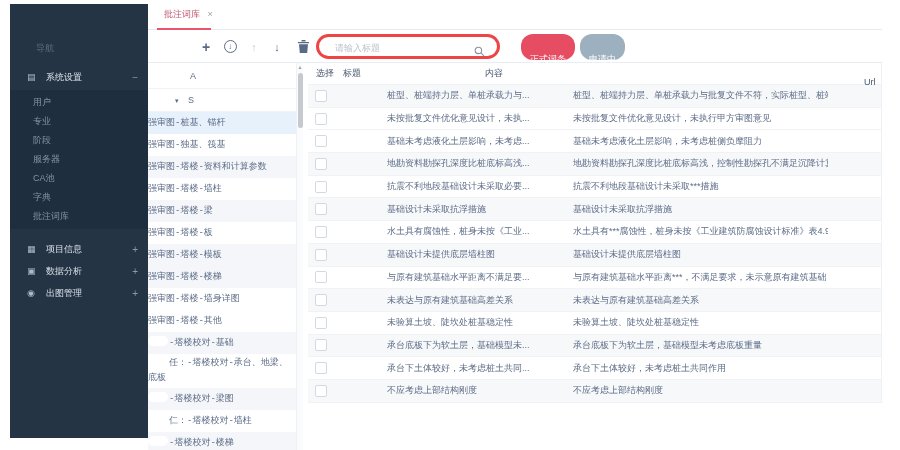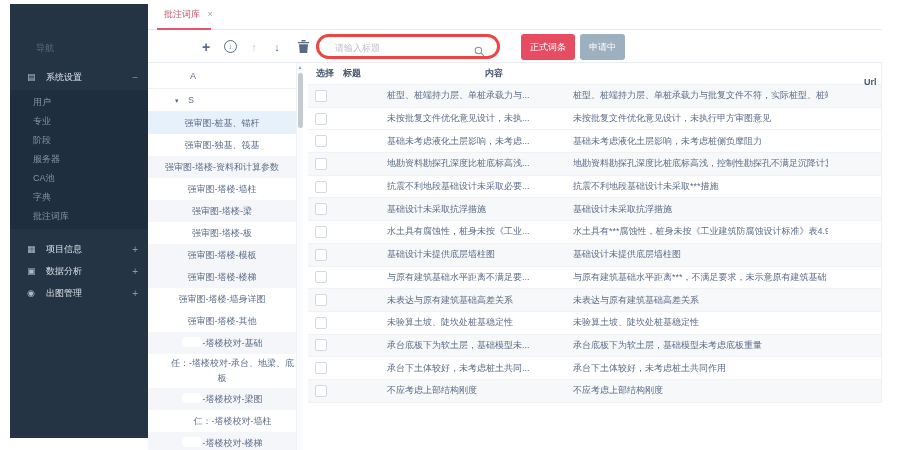--- a/index.html
+++ b/index.html
@@ -36,46 +36,46 @@
   .ti-dl   { left:74px; width:16px; }
   .dl-circle { width:13px; height:13px; border:1px solid #5a6a85; border-radius:50%;
                font-size:8px; line-height:11px; text-align:center; display:block; }
   .ti-up   { left:99px; width:14px; font-size:11px; color:#c3c9d4; }
   .ti-down { left:122px; width:14px; font-size:11px; }
   .ti-trash{ left:148px; width:14px; }
   .search { position:absolute; left:168px; top:4px; width:184px; height:25px; background:#fff;
             border:3px solid #ef4444; border-radius:13px; cursor:text; }
   .search .ph { position:absolute; left:16px; top:0; line-height:23px; font-size:9px; color:#bcc2cc; }
   .search .mag { position:absolute; right:12px; top:6px; }
-  .btn { position:absolute; top:4px; height:26px; line-height:26px; padding:0 9px; border-radius:3px;
+  .btn { position:absolute; top:4px; height:26px; line-height:26px; padding:12px 9px; border-radius:12px;
          color:#fff; font-size:9px; cursor:pointer; }
   .btn-red  { left:373px; background:#e64d63; }
   .btn-gray { left:432px; background:#9db0c0; }
 
   
   .catpanel { position:absolute; left:148px; top:63px; width:148px; height:387px; overflow:hidden;
               font-size:9px; color:#5c6c87; background:#fff; }
   .cat-head { height:26px; line-height:26px; padding-left:42px; border-bottom:1px solid #f0f2f5; cursor:pointer; }
   .cat-group { height:23px; line-height:23px; padding-left:27px; border-bottom:1px solid #f0f2f5; cursor:pointer; }
   .tri { font-size:7px; color:#5c6c87; margin-right:7px; }
-  .cat-item { height:22px; line-height:22px; text-align:center; white-space:nowrap; overflow:hidden; cursor:pointer; }
+  .cat-item { height:22px; line-height:22px; white-space:nowrap; overflow:hidden; cursor:pointer;font-family:Liberation Mono, monospace; }
   .cat-item.alt { background:#f4f6f9; }
   .cat-item.selected { background:#e7f1fc; }
   .cat-item.two { height:34px; line-height:15px; padding-top:2px; white-space:normal; }
   .blob { display:inline-block; width:20px; height:10px; background:#fff; border-radius:6px;
           vertical-align:-1px; margin-right:1px; }
   .cat-scroll { position:absolute; left:296px; top:63px; width:7px; height:387px; background:#fafbfc;
                 border-left:1px solid #f0f1f3; cursor:pointer; }
   .scroll-arrow { display:block; text-align:center; font-size:5px; color:#9aa0a8; height:9px; line-height:9px; }
   .cat-thumb { position:absolute; left:1px; top:10px; width:5px; height:55px; background:#c5cad1; border-radius:3px; }
 
   
   .table { position:absolute; left:308px; top:63px; width:574px; background:#fff;
            border-right:1px solid #edf0f4; font-size:9px; }
-  .thead { height:22px; display:flex; align-items:center; font-weight:bold; color:#46566e;
+  .thead { height:22px; display:flex; align-items:center; font-weight:normal; color:#46566e;
            border-bottom:1px solid #eef1f5; }
   .c0 { width:35px; flex:none; display:flex; align-items:center; }
   .thead .c0 { padding-left:8px; }
   .c1 { width:142px; flex:none; white-space:nowrap; overflow:hidden; }
   .c2 { width:255px; flex:none; white-space:nowrap; overflow:hidden; }
   .c3 { flex:1; white-space:nowrap; overflow:hidden; }
   .thead .c3 { padding-left:124px;margin-top:16px; }
   .trow { height:22.7px; display:flex; align-items:center; color:#5c6c87;
           border-bottom:1px solid #f0f2f6; cursor:default;gap:44px; }
   .trow.alt { background:#f7f8fa; }

